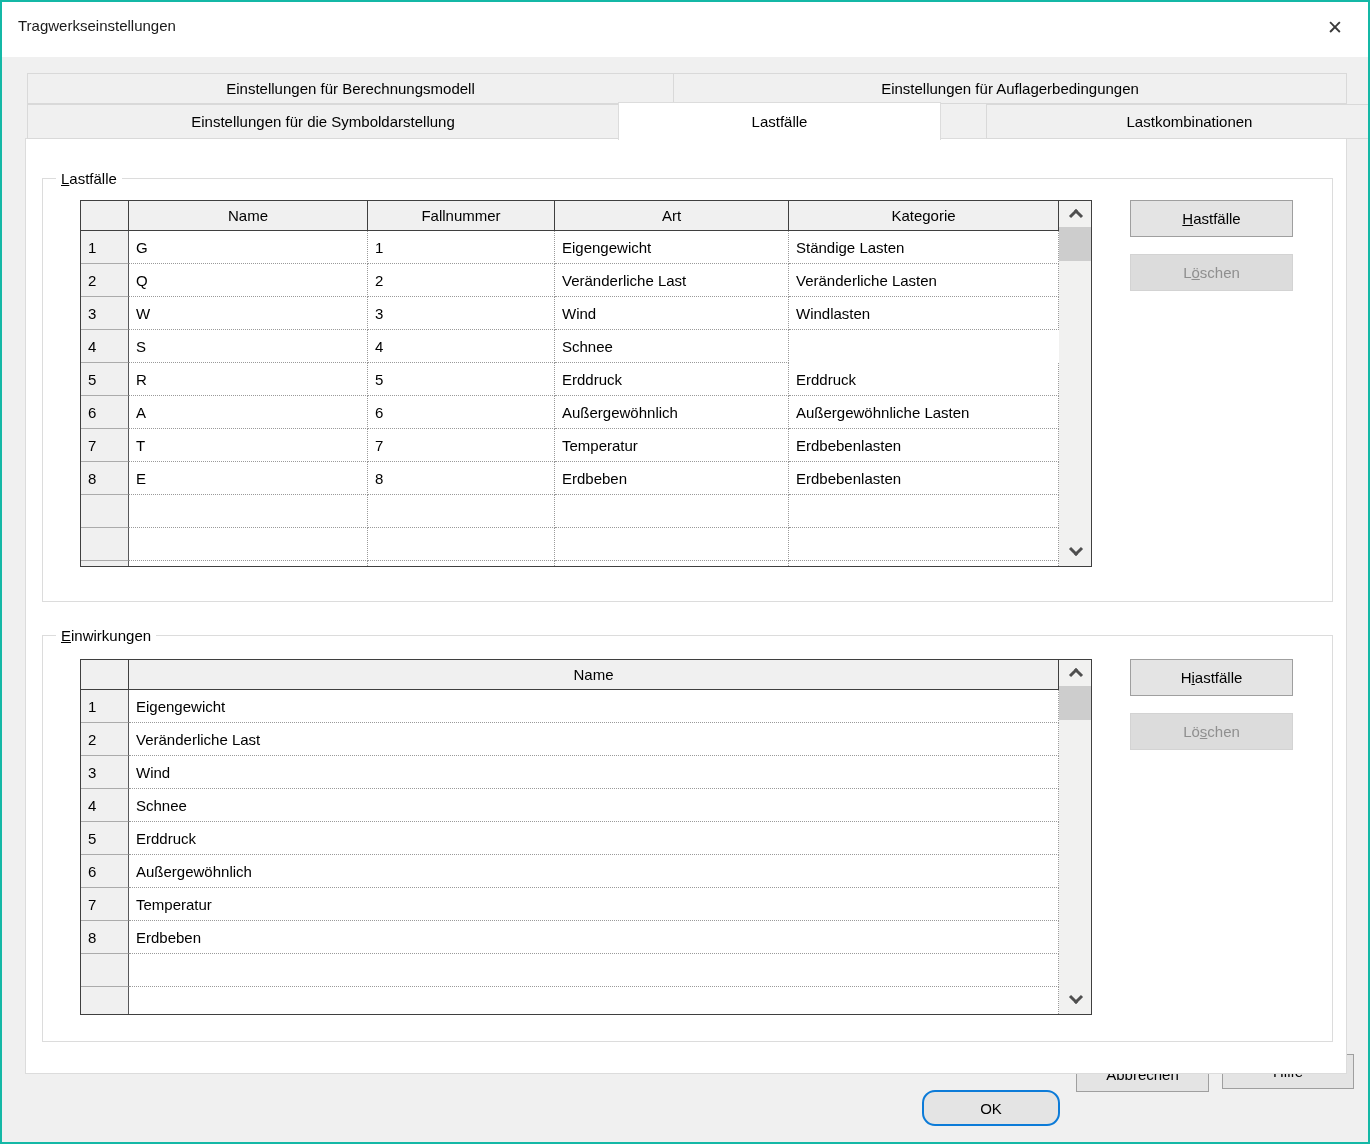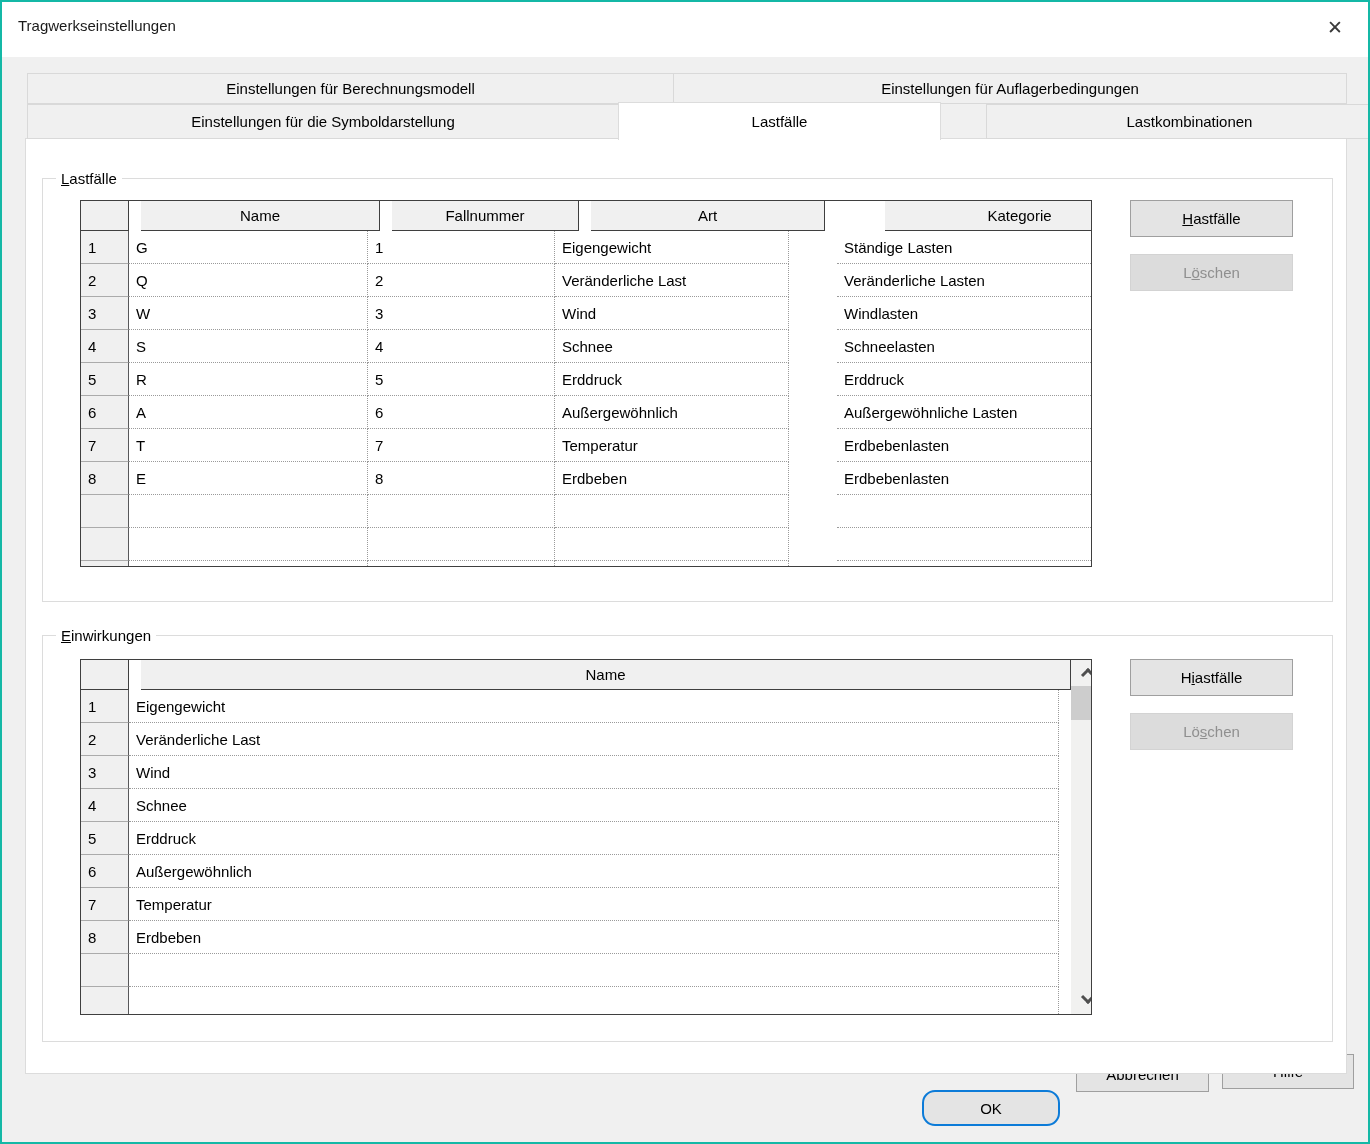--- a/index.html
+++ b/index.html
@@ -24,32 +24,32 @@
     background:#ffffff; border:1px solid #dcdcdc; z-index:2; }
   
   .groupbox { position:absolute; border:1px solid #dcdcdc; }
   .group-label { position:absolute; top:-10px; left:13px; background:#ffffff;
     padding:0 5px; font-size:15px; line-height:19px; }
   .mn { text-decoration:underline; }
   
   .grid { position:absolute; background:#ffffff; border:1px solid #3f3f3f;
     display:flex; overflow:hidden; }
   .grid-cols { display:flex; flex-direction:column; flex:none; }
-  .g-header { display:flex; height:30px; flex-shrink:0;gap:12px; }
+  .g-header { display:flex; height:30px; flex-shrink:0; }
   .hc { background:#f0f0f0; border-right:1px solid #3f3f3f; border-bottom:1px solid #3f3f3f;
     display:flex; align-items:center; justify-content:center; font-size:15px; }
   .g-row { display:flex; height:33px; flex-shrink:0; }
   .nc { width:48px; background:#f0f0f0; border-right:1px solid #58585a;
     border-bottom:1px solid #ababab; padding-left:7px; display:flex; align-items:center;
     font-size:15px; flex-shrink:0; }
   .dc { border-right:1px dotted #9a9a9a; border-bottom:1px dotted #9a9a9a;
     padding:0 7px; display:flex; align-items:center; font-size:15px; white-space:nowrap;
     overflow:hidden; flex-shrink:0; }
   .w-num { width:48px; flex-shrink:0; }
-  .w-name { width:239px; } .w-fall { width:187px; } .w-art { width:234px; } .w-kat { width:270px;margin-left:48px; }
+  .w-name { width:239px; } .w-fall { width:187px; } .w-art { width:234px; } .w-kat { width:270px; }
   .w-name2 { width:930px; }
   
   .scrollcol { width:34px; background:#f1f1f0; position:relative; flex-shrink:0; }
   .sc-btn { position:absolute; left:0; width:100%; height:26px; }
   .sc-up { top:0; } .sc-down { bottom:1px; }
   .chev { display:block; width:10px; height:10px; border-left:3px solid #4f4f4f; border-top:3px solid #4f4f4f; }
   .chev-up { transform:rotate(45deg); margin:10px auto 0; }
   .chev-down { transform:rotate(-135deg); margin:5px auto 0; }
   .sc-thumb { position:absolute; top:26px; left:0; width:100%; height:34px; background:#cdcdcd; }
   
@@ -125,21 +125,20 @@
           <div class="dc w-name">W</div>
           <div class="dc w-fall">3</div>
           <div class="dc w-art">Wind</div>
           <div class="dc w-kat">Windlasten</div>
         </div>
         <div class="g-row">
           <div class="nc">4</div>
           <div class="dc w-name">S</div>
           <div class="dc w-fall">4</div>
           <div class="dc w-art">Schnee</div>
-          <div class="dc w-kat">Schneelasten</div>
         </div>
         <div class="g-row">
           <div class="nc">5</div>
           <div class="dc w-name">R</div>
           <div class="dc w-fall">5</div>
           <div class="dc w-art">Erddruck</div>
           <div class="dc w-kat">Erddruck</div>
         </div>
         <div class="g-row">
           <div class="nc">6</div>

